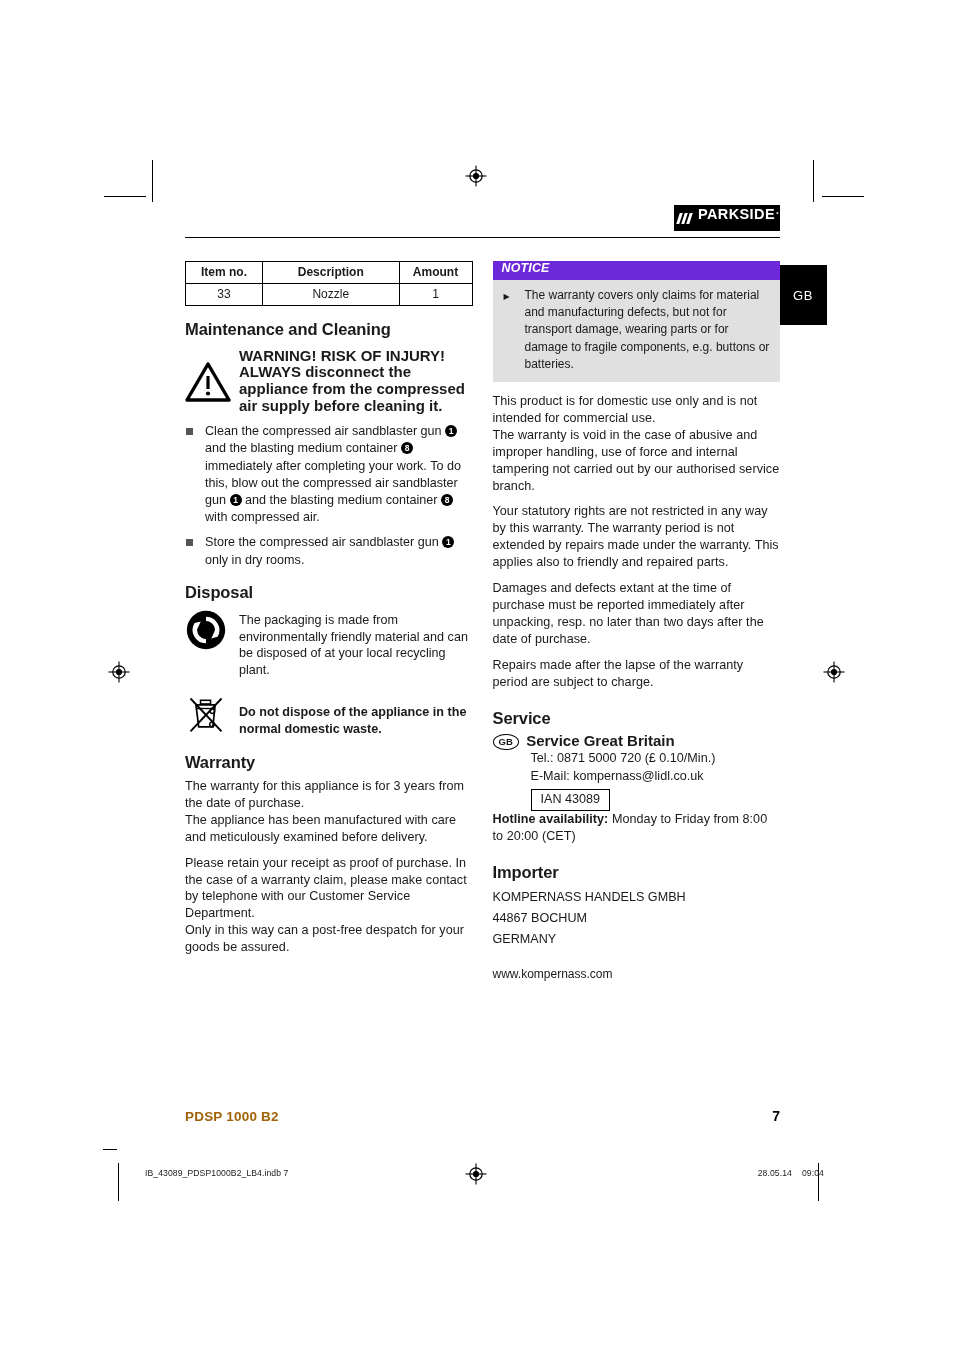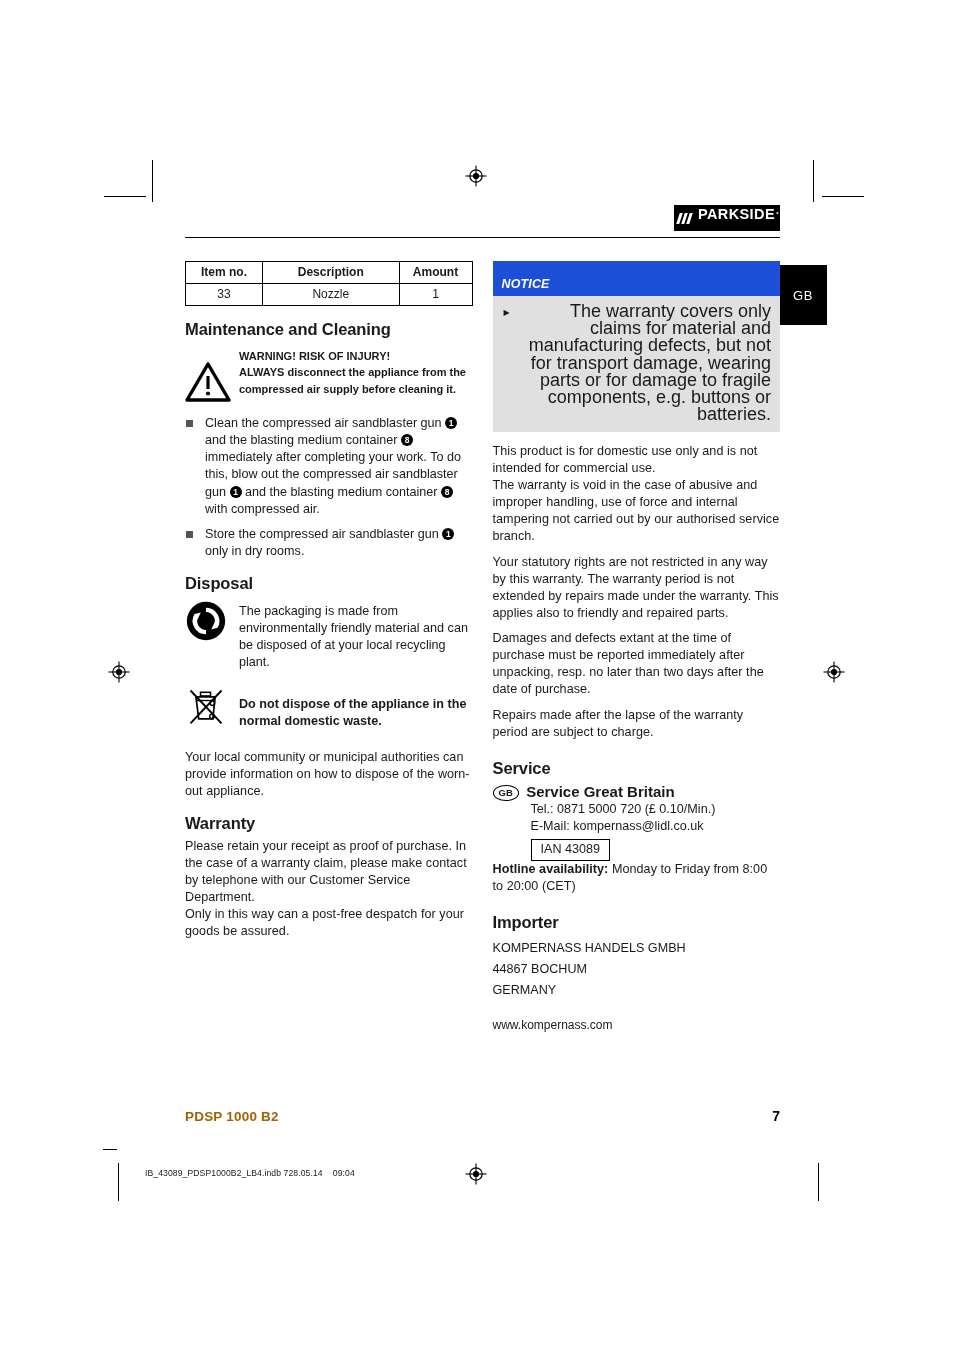--- a/index.html
+++ b/index.html
@@ -144,21 +144,21 @@
 
   
   .warn-block {
     display: flex;
     gap: 8px;
     margin-top: 8px;
     align-items: flex-start;
   }
   .warn-icon { width: 46px; flex: 0 0 46px; padding-top: 14px; }
   .warn-text {
-    font-size: 11px;
+    font-size: 15px;
     line-height: 16.6px;
     font-weight: bold;
   }
 
   
   ul.sq {
     list-style: none;
     margin: 9px 0 0 0;
     padding: 0;
   }
@@ -201,38 +201,37 @@
   }
   .disp-icon { width: 46px; flex: 0 0 46px; }
   .disp-text { font-size: 12.6px; line-height: 16.9px; padding-top: 3px; }
   .disp-text.bold { font-weight: bold; padding-top: 11px; }
 
   
   .notice {
     margin-top: 2px;
   }
   .notice-head {
-    background: #1d4ed8;
+    background: #6d28d9;
     color: #fff;
     font-weight: bold;
     font-style: italic;
     font-size: 12.4px;
-    padding: 16px 9px 5px 9px;
+    padding: 0 9px 5px 9px;
     letter-spacing: 0.2px;
   }
   .notice-body {
     background: #e0e0e0;
     padding: 7px 9px 9px 9px;
   }
   .notice-item {
     position: relative;
     padding-left: 23px;
-    font-size: 18px;
+    font-size: 12px;
     line-height: 17.2px;
-    text-align: right;
   }
   .notice-item::before {
     content: "\25B6";
     position: absolute;
     left: 2px;
     top: 1px;
     font-size: 8px;
     color: #1a1a1a;
   }
 
@@ -303,21 +302,21 @@
     font-size: 14px;
     font-weight: bold;
     color: #000;
   }
   .printline {
     position: absolute;
     top: 1168px;
     left: 145px;
     right: 130px;
     display: flex;
-    justify-content: flex-start;
+    justify-content: space-between;
     font-size: 8.6px;
     color: #1a1a1a;
     letter-spacing: 0.1px;
   }
   .printline .date { display: flex; gap: 10px; }
   .pl-rule-left {
     position: absolute;
     left: 118px;
     top: 1163px;
     width: 1.2px;
@@ -471,23 +470,24 @@
             <line x1="12" y1="17" x2="33" y2="17" stroke="#000" stroke-width="1.5"></line>
             <circle cx="30" cy="20" r="2.4" fill="none" stroke="#000" stroke-width="1.6"></circle>
             <circle cx="29.5" cy="34.5" r="2.4" fill="none" stroke="#000" stroke-width="1.6"></circle>
             <line x1="6" y1="6" x2="40" y2="42" stroke="#000" stroke-width="2.1"></line>
             <line x1="40" y1="6" x2="6" y2="42" stroke="#000" stroke-width="2.1"></line>
           </svg>
         </div>
         <div class="disp-text bold">Do not dispose of the appliance in the normal domestic waste.</div>
       </div>
 
-      <p class="body" style="margin-top:18px;">Your local community or municipal authorities can provide information on how to dispose of the worn-out appliance.</p>
 
       <h2 class="sec">Warranty</h2>
+      <p class="body" style="white-space:pre-line;">The warranty for this appliance is for 3 years from the date of purchase.
+The appliance has been manufactured with care and meticulously examined before delivery.</p>
       <p class="body" style="white-space:pre-line;">Please retain your receipt as proof of purchase. In the case of a warranty claim, please make contact by telephone with our Customer Service Department.
 Only in this way can a post-free despatch for your goods be assured.</p>
 
     </div>
 
     <div class="col">
 
       <div class="notice">
         <div class="notice-head">NOTICE</div>
         <div class="notice-body">

